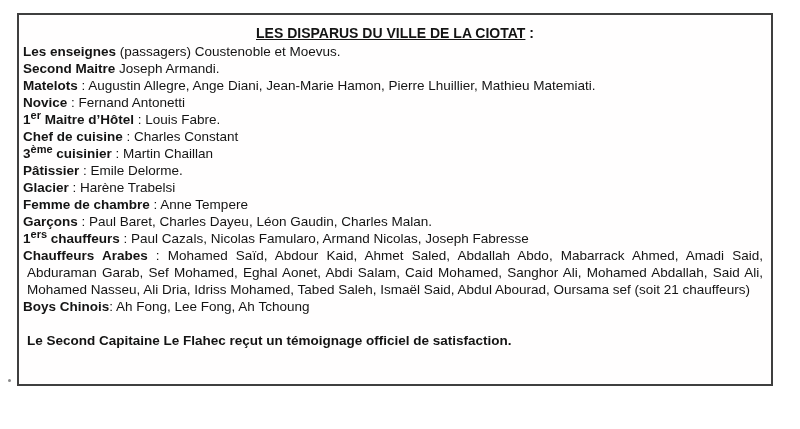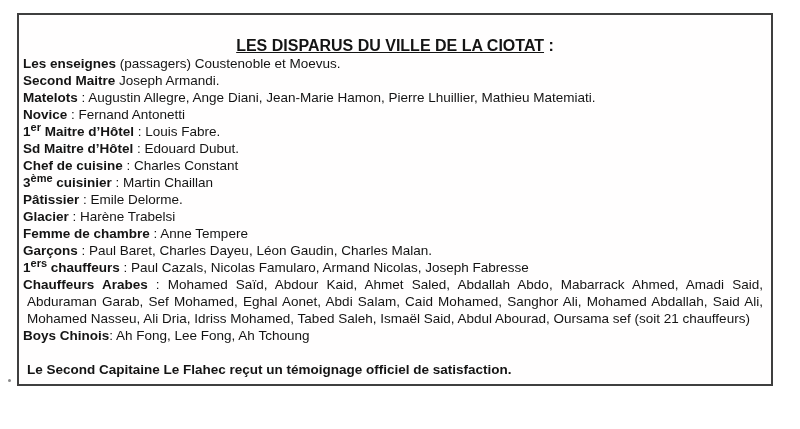--- a/index.html
+++ b/index.html
@@ -11,24 +11,24 @@
   }
   .doc-box {
     position:absolute; left:17px; top:13px;
     width:756px; height:373px;
     border:2px solid #3f3f3f;
     box-sizing:border-box;
     background:#fffefe;
     padding:10px 8px 0 8px;
   }
   .title {
-    margin:12px 0 1px 0;
+    margin:0 0 1px 0;
     text-align:center;
     font-weight:bold;
-    font-size:16px; line-height:17px;
+    font-size:14px; line-height:17px;
   }
   .title .u { text-decoration:underline; }
   p.line {
     margin:0;
     font-size:13.5px; line-height:17px;
     text-indent:-4px;
     white-space:normal;
   }
   p.line b { font-weight:bold; }
   p.line sup {
@@ -53,21 +53,20 @@
   <p class="line"><b><span>Les enseignes</span></b><span> </span><span>(passagers) Coustenoble et Moevus.</span></p>
 
   <p class="line"><b><span>Second Maitre</span></b><span> </span><span>Joseph Armandi.</span></p>
 
   <p class="line"><b><span>Matelots</span></b><span> : </span><span>Augustin Allegre, Ange Diani, Jean-Marie Hamon, Pierre Lhuillier, Mathieu Matemiati.</span></p>
 
   <p class="line"><b><span>Novice</span></b><span> : </span><span>Fernand Antonetti</span></p>
 
   <p class="line"><b><span>1</span><sup>er</sup><span> Maitre d’Hôtel</span></b><span> : </span><span>Louis Fabre.</span></p>
 
-  <p class="line"><b><span>Sd Maitre d’Hôtel</span></b><span> : </span><span>Edouard Dubut.</span></p>
 
   <p class="line"><b><span>Chef de cuisine</span></b><span> : </span><span>Charles Constant</span></p>
 
   <p class="line"><b><span>3</span><sup>ème</sup><span> cuisinier</span></b><span> : </span><span>Martin Chaillan</span></p>
 
   <p class="line"><b><span>Pâtissier</span></b><span> : </span><span>Emile Delorme.</span></p>
 
   <p class="line"><b><span>Glacier</span></b><span> : </span><span>Harène Trabelsi</span></p>
 
   <p class="line"><b><span>Femme de chambre</span></b><span> : </span><span>Anne Tempere</span></p>

